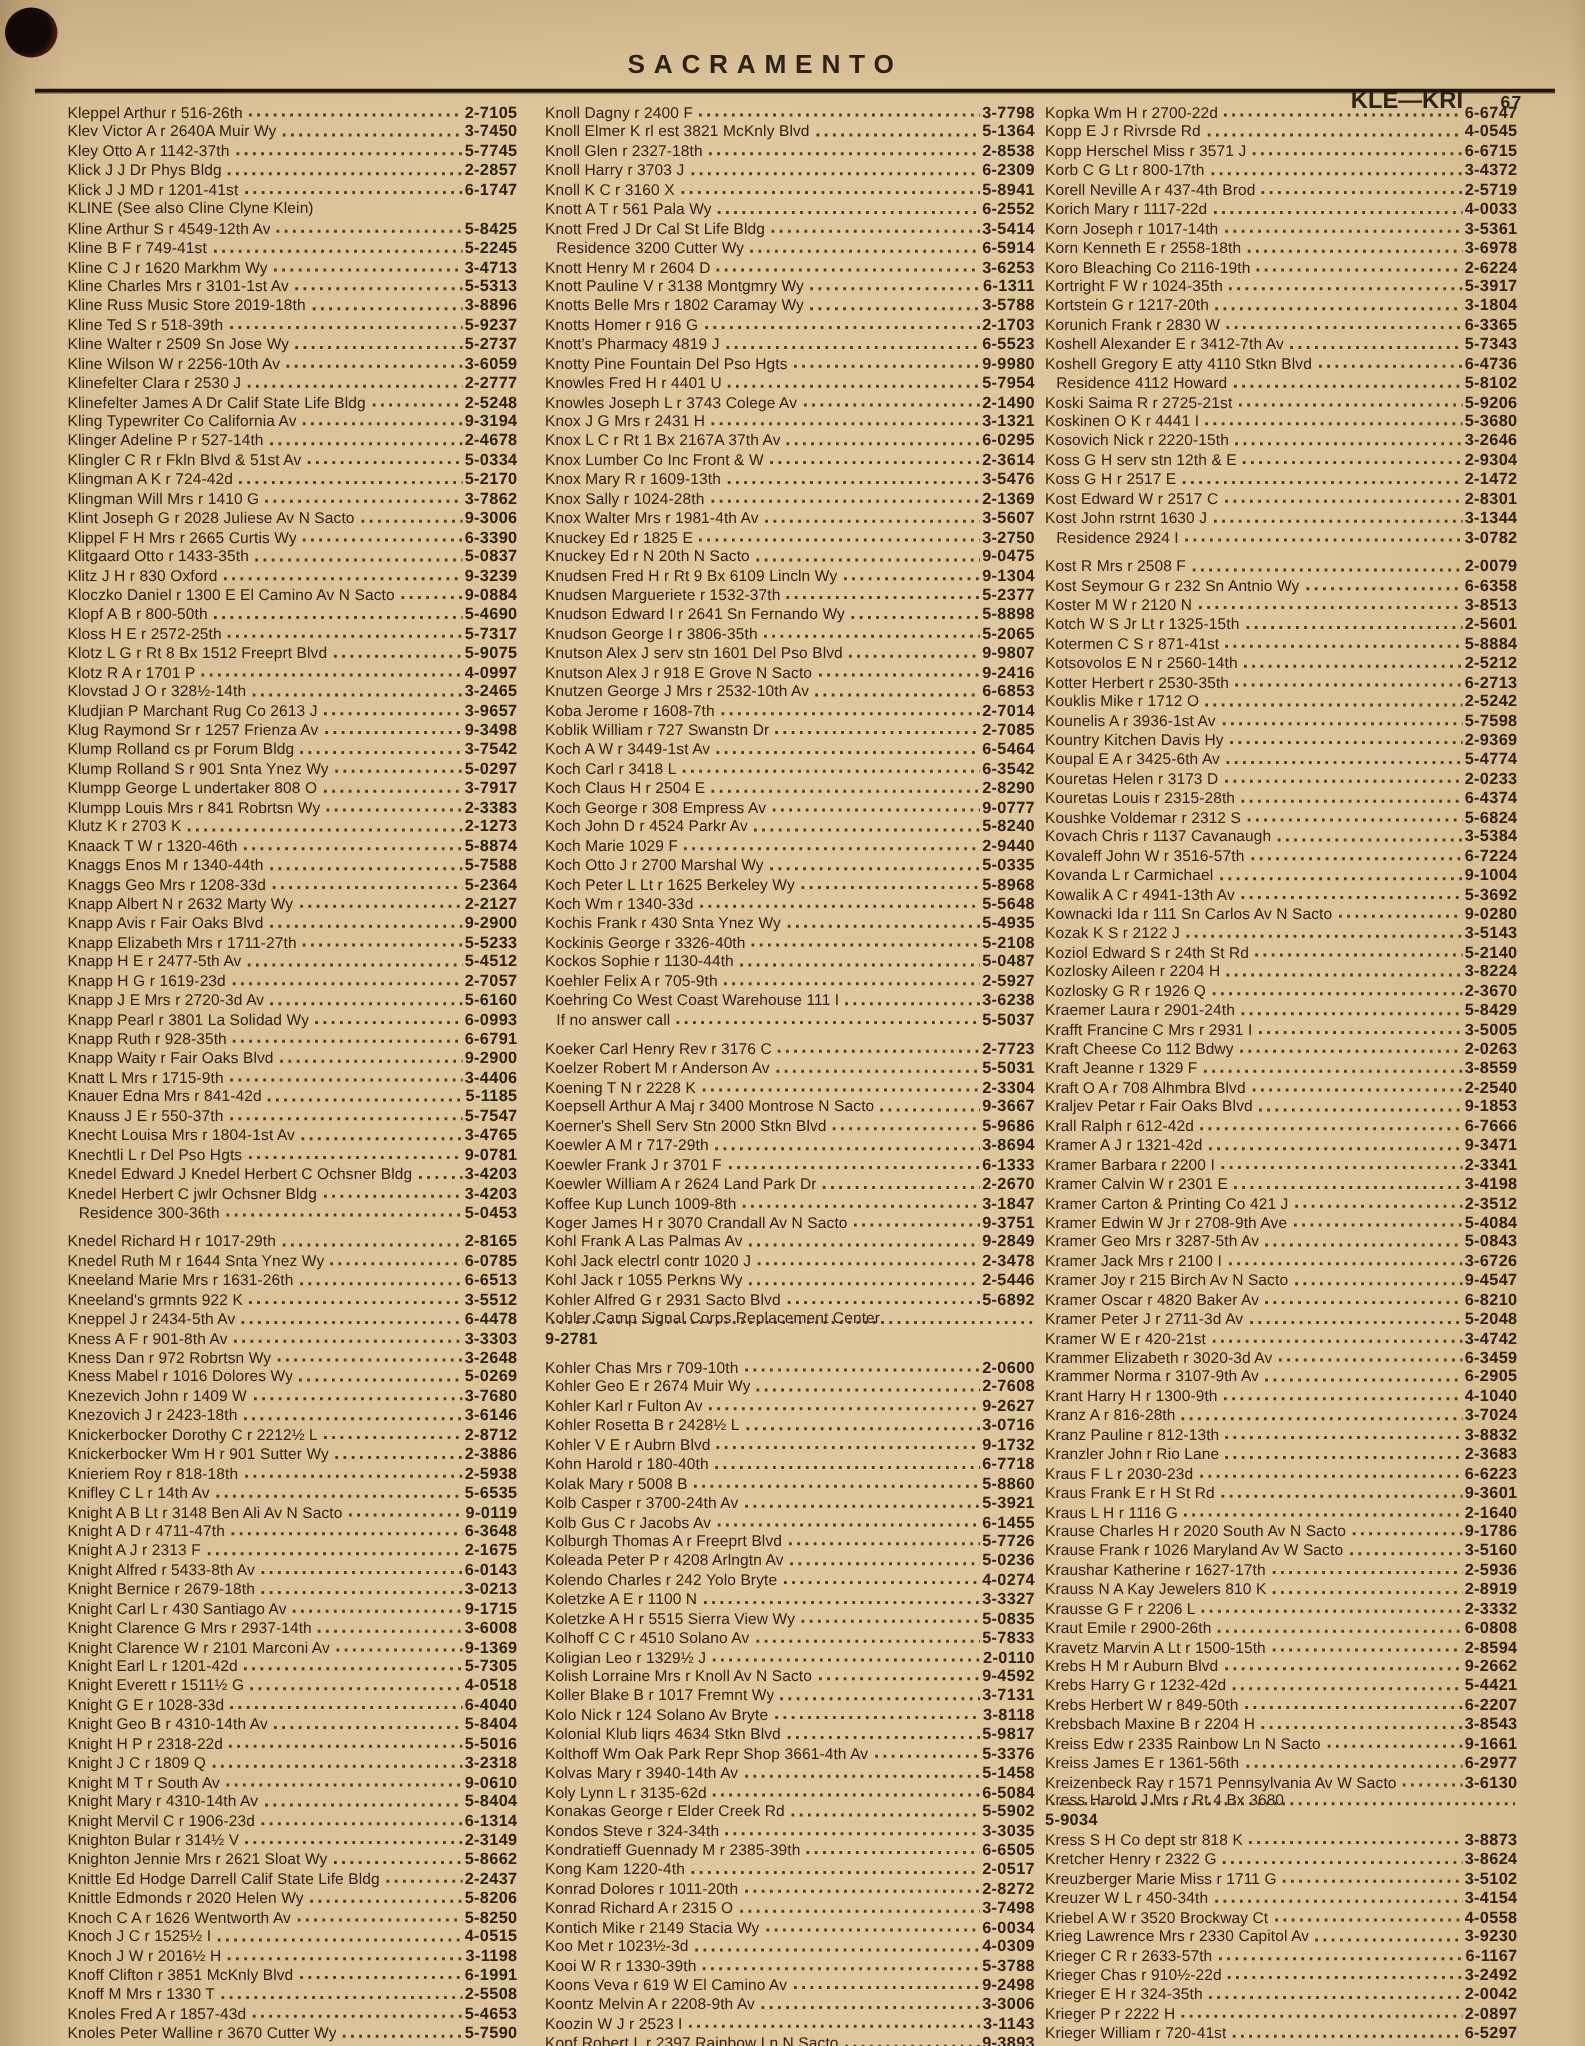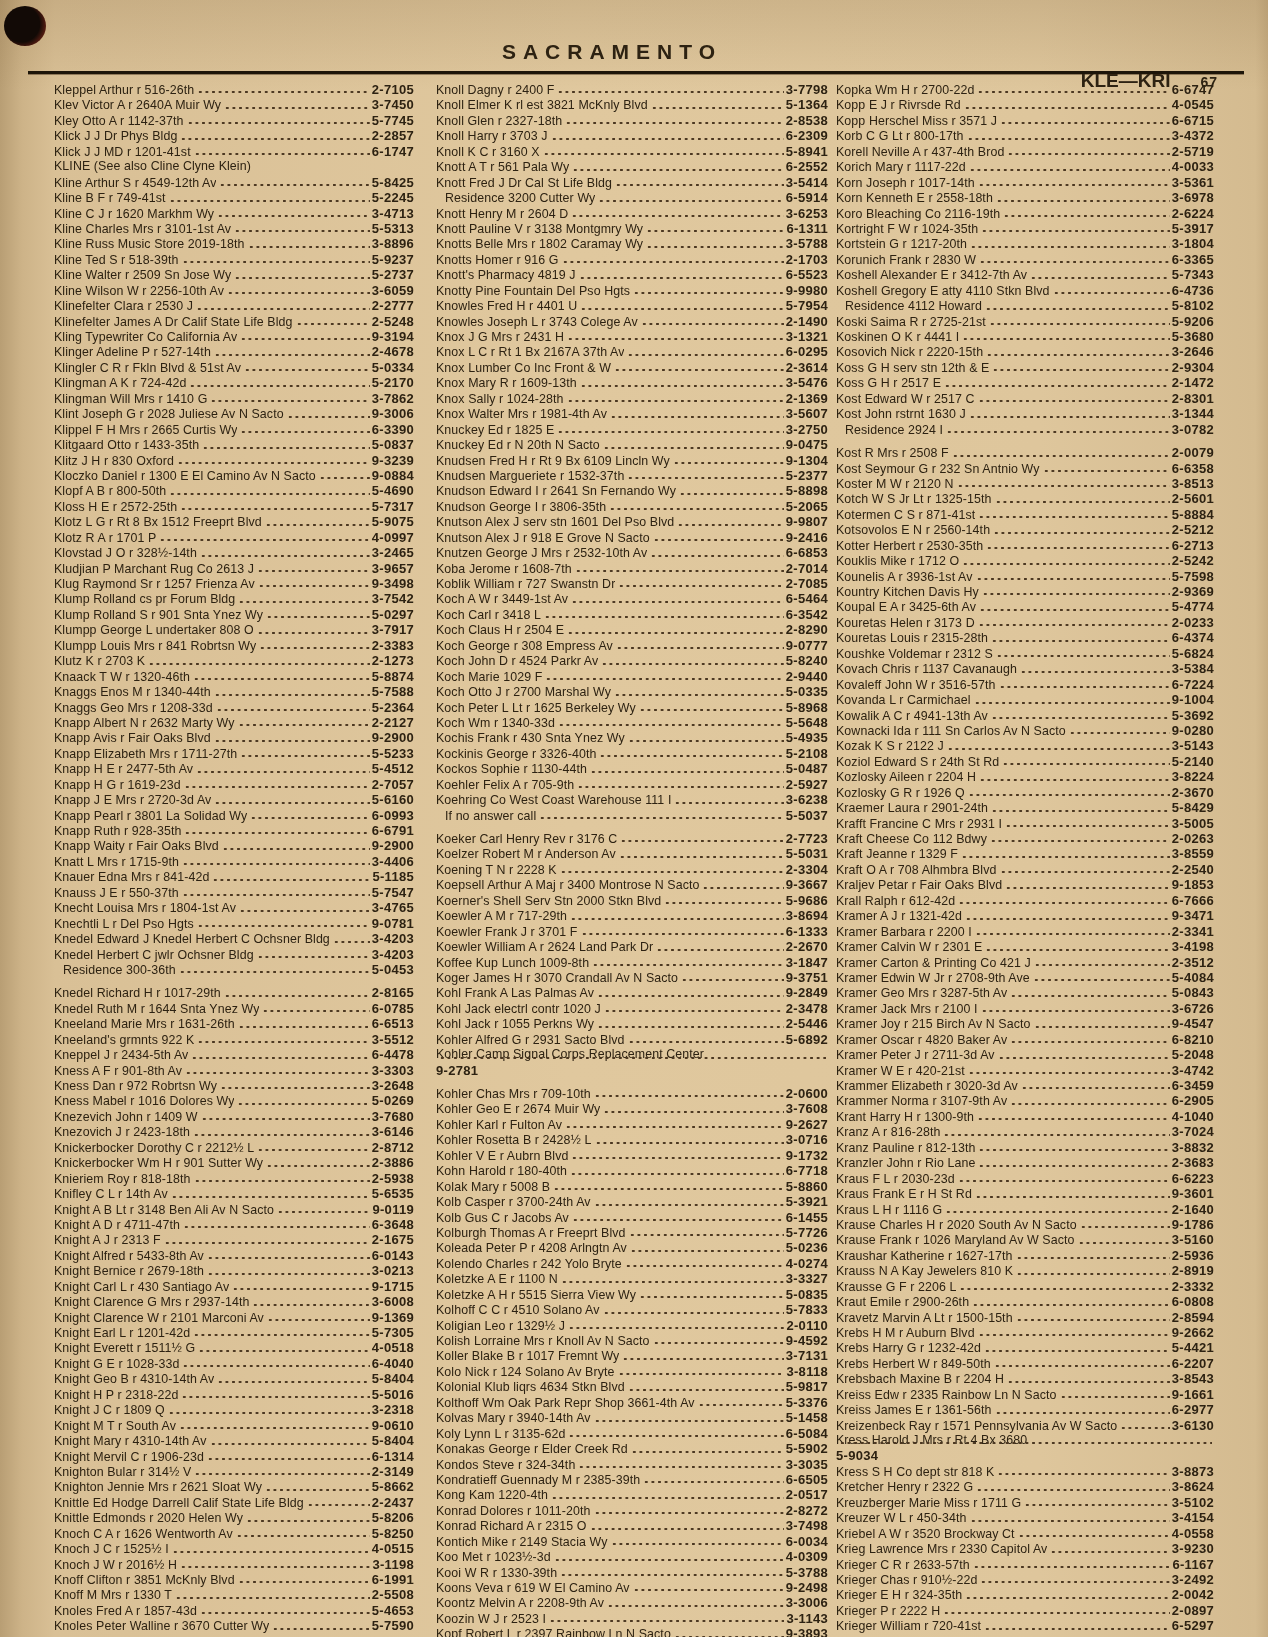--- a/index.html
+++ b/index.html
@@ -868,21 +868,21 @@
       <span class="num">9-2781</span>
     </div>
     <div class="row gap">
       <span class="nm">Kohler Chas Mrs r 709-10th</span>
       <span class="ldr"></span>
       <span class="num">2-0600</span>
     </div>
     <div class="row">
       <span class="nm">Kohler Geo E r 2674 Muir Wy</span>
       <span class="ldr"></span>
-      <span class="num">3-7608</span>
+      <span class="num">2-7608</span>
     </div>
     <div class="row">
       <span class="nm">Kohler Karl r Fulton Av</span>
       <span class="ldr"></span>
       <span class="num">9-2627</span>
     </div>
     <div class="row">
       <span class="nm">Kohler Rosetta B r 2428½ L</span>
       <span class="ldr"></span>
       <span class="num">3-0716</span>

